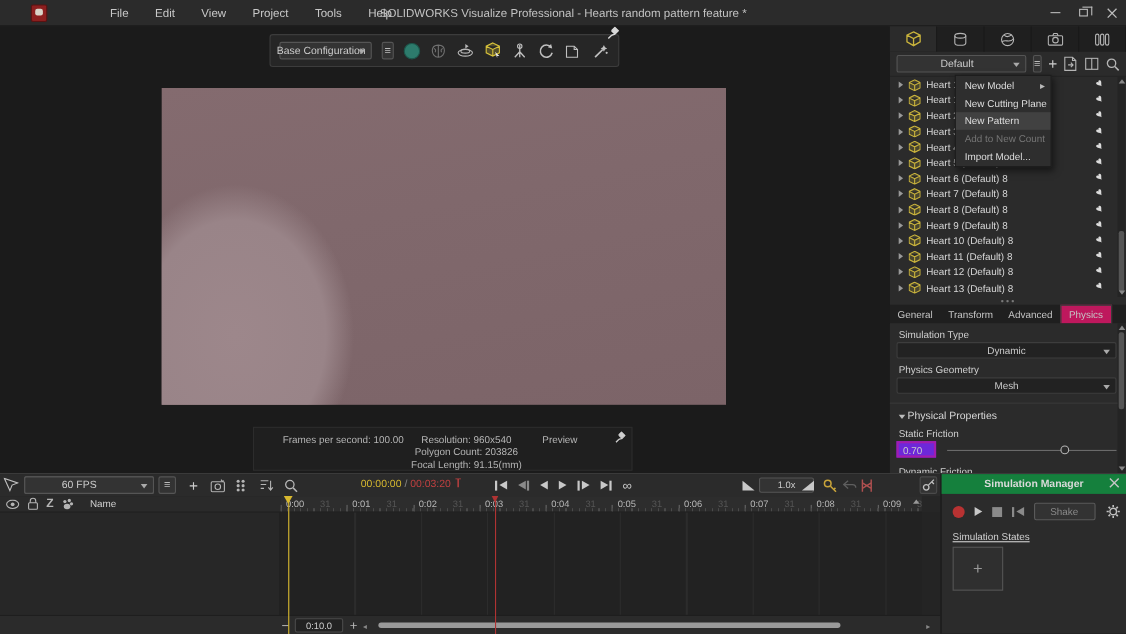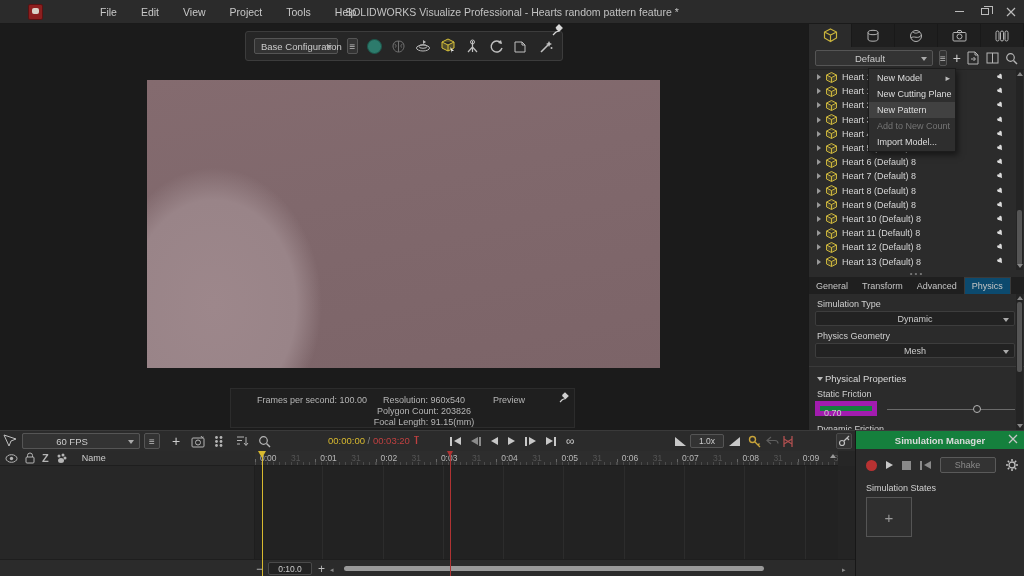--- a/index.html
+++ b/index.html
@@ -72,32 +72,32 @@
 
   #ctx-menu { position:absolute; left:59px; top:44px; width:88px; background:#2e2e2e;
     border:1px solid #1c1c1c; box-shadow:2px 3px 6px rgba(0,0,0,.5); z-index:20; padding:1px 0; }
   .mi { height:16px; line-height:16px; padding:0 8px; font-size:9px; color:#dedede; position:relative; white-space:nowrap; }
   .mi.hl { background:#414141; }
   .mi.dis { color:#757575; }
   .mi .sub-arrow { position:absolute; right:5px; top:0; color:#bbb; }
 
   #ptabs { position:absolute; left:0; top:253px; width:216px; height:17px; background:#1f1f1f; display:flex; align-items:flex-end; }
   .ptab { padding:0 7px; height:15px; line-height:15px; font-size:9px; color:#c5c5c5; }
-  .ptab.active { background:#0c4a6e; border:1px solid #3a3a3a; border-bottom:none; height:17px; line-height:17px; }
+  .ptab.active { background:#be185d; border:1px solid #3a3a3a; border-bottom:none; height:17px; line-height:17px; }
 
   #physics { position:absolute; left:0; top:270px; width:216px; height:136px; background:#2b2b2b; font-size:9px; }
   .fld-label { margin:5px 0 2px 8px; color:#cfcfcf; }
   .dd { margin:0 10px 0 6px; height:15px; background:#222; border:1px solid #3d3d3d; border-radius:2px;
     display:flex; align-items:center; position:relative; }
   .dd .lbl { flex:1; text-align:center; color:#ccc; }
   .sect-div { height:1px; background:#3a3a3a; margin:8px 0 0 0; }
   .sect-head { margin:6px 0 2px 8px; color:#d8d8d8; display:flex; align-items:center; gap:2px; font-size:9.5px; }
   .sect-head .tri { width:0;height:0;border-left:3.5px solid transparent;border-right:3.5px solid transparent;border-top:4px solid #bbb; }
   .fric-row { display:flex; align-items:center; margin:2px 10px 0 6px; gap:10px; }
-  .numbox { width:62px; height:15px; background:#15803d; border:5px solid #a21caf; color:#ccc;
+  .numbox { width:36px; height:15px; background:#6d28d9; border:2px solid #a21caf; color:#ccc;
     padding-left:4px; line-height:14px; }
   .slider { flex:1; position:relative; height:12px; }
   .slider .line { position:absolute; left:0; right:0; top:6px; height:1px; background:#6a6a6a; }
   .slider .knob { position:absolute; top:2px; left:67%; width:8px; height:8px; border:1px solid #b5b5b5;
     border-radius:50%; background:#2b2b2b; }
   #phys-scroll { position:absolute; right:1px; top:270px; width:7px; height:136px; background:#242424; }
   #phys-scroll .thumb { position:absolute; left:1px; width:5px; top:8px; height:70px; background:#555; border-radius:2px; }
 
   
   #timeline { position:absolute; left:0; top:430px; width:855px; height:146px; background:#262626; border-top:1px solid #3a3a3a; }
@@ -110,21 +110,21 @@
   #playback { position:absolute; left:450px; top:2px; display:flex; gap:10px; align-items:center; height:16px; }
   .pb { display:flex; gap:1.5px; align-items:center; }
   .tri-r { width:0;height:0;border-top:4.5px solid transparent;border-bottom:4.5px solid transparent;border-left:7px solid #c8c8c8; }
   .tri-l { width:0;height:0;border-top:4.5px solid transparent;border-bottom:4.5px solid transparent;border-right:7px solid #c8c8c8; }
   .vbar { width:2px; height:9px; background:#c8c8c8; }
   .dim .tri-r,.dim .tri-l { border-left-color:#8a8a8a; border-right-color:#8a8a8a; }
   .dim .vbar { background:#8a8a8a; }
   .loop { color:#c8c8c8; font-size:12px; line-height:10px; }
   .minibox { position:absolute; top:3px; height:14px; background:#333; border:1px solid #555; border-radius:2px;
     font-size:8.5px; color:#ccc; display:flex; align-items:center; justify-content:center; }
-  #speed-box { left:690px; width:34px; }
+  #speed-box { left:690px; width:50px; }
   #fps-box { left:790px; top:2px; width:44px; height:16px; padding-right:10px; position:absolute; }
   .ramp { width:0;height:0;border-bottom:9px solid #c8c8c8;border-left:11px solid transparent; }
 
   #track-hdr { position:absolute; left:0; top:20px; width:255px; height:15px; background:#2a2a2a;
     border-bottom:1px solid #1e1e1e; display:flex; align-items:center; gap:7px; padding-left:5px; }
   #track-hdr .name { font-size:9px; color:#cfcfcf; margin-left:8px; }
   #ruler { position:absolute; left:255px; top:20px; width:583px; height:15px; background:#2d2d2d;
     border-bottom:1px solid #1e1e1e; overflow:hidden; display:flex; }
   .rcell { flex:0 0 60.3px; position:relative; font-size:8.5px; color:#b8b8b8; }
   .rcell .maj { position:absolute; left:5px; top:2px; }
@@ -157,21 +157,21 @@
   
   #simmgr { position:absolute; left:855px; top:430px; width:169px; height:146px; background:#2b2b2b; border-left:1px solid #171717; border-top:1px solid #3a3a3a; }
   #sim-hdr { height:18px; background:#15803d; display:flex; align-items:center; position:relative; }
   #sim-hdr .ttl { flex:1; text-align:center; font-size:9.5px; color:#dadada; font-weight:bold; }
   #sim-close { position:absolute; right:6px; top:3px; }
   #sim-controls { display:flex; align-items:center; gap:9px; padding:8px 0 0 10px; }
   .rec-dot { width:11px; height:11px; border-radius:50%; background:#b83232; }
   .stop-sq { width:9px; height:9px; background:#8a8a8a; }
   #shake-btn { width:56px; height:16px; border:1px solid #5a5a5a; border-radius:2px; background:#333;
     color:#8a8a8a; font-size:9px; display:flex; align-items:center; justify-content:center; }
-  #sim-states-lbl { margin:10px 16px 4px 10px; font-size:9px; color:#d0d0d0; }
+  #sim-states-lbl { margin:10px 16px 4px 10px; font-size:9px; color:#d0d0d0;text-decoration:underline; }
   #state-add { margin-left:10px; width:46px; height:40px; border:1px solid #555;
     display:flex; align-items:center; justify-content:center; color:#999; font-size:15px; background:#2f2f2f; }
 
   
   #tl-leftstrip { position:absolute; left:0; top:0; width:16px; height:20px; }
 </style>
 </head>
 <body>
 
 <div id="titlebar">
@@ -197,21 +197,21 @@
           <path d="M1 1 L9 9 M9 1 L1 9" stroke="#bbb" stroke-width="1.2"></path>
         </svg>
     </div>
   </div>
 </div>
 
 <div id="viewport">
   <div id="render"></div>
 
   <div id="vp-toolbar">
-    <div class="sel" style="width:84px;">
+    <div class="sel" style="width:84px;justify-content:center;">
       <span class="lbl">Base Configuration</span>
         <span class="caret"></span>
     </div>
     <div class="burger">≡</div>
     <div class="vp-icon">
         <div class="teal-circle"></div>
       </div>
     <div class="vp-icon">
       <svg width="15" height="13">
           <path d="M7.5 1 C4 1 2 3 2 6 C2 9 4 12 7.5 12 M7.5 1 C11 1 13 3 13 6 C13 9 11 12 7.5 12 M7.5 1 L7.5 12 M3.5 4 C5 4.5 5.5 6 4.5 7.5 M11.5 4 C10 4.5 9.5 6 10.5 7.5" stroke="#707070" fill="none" stroke-width="1"></path>

